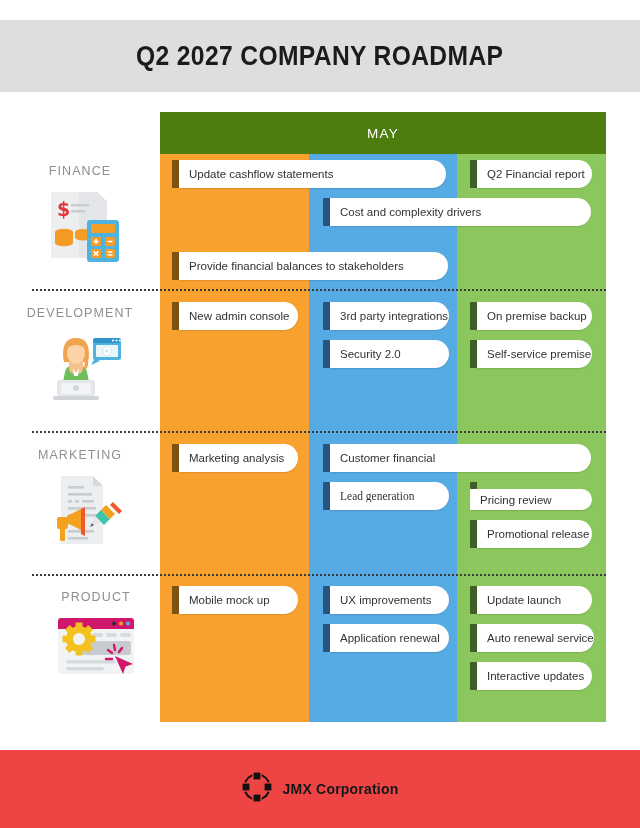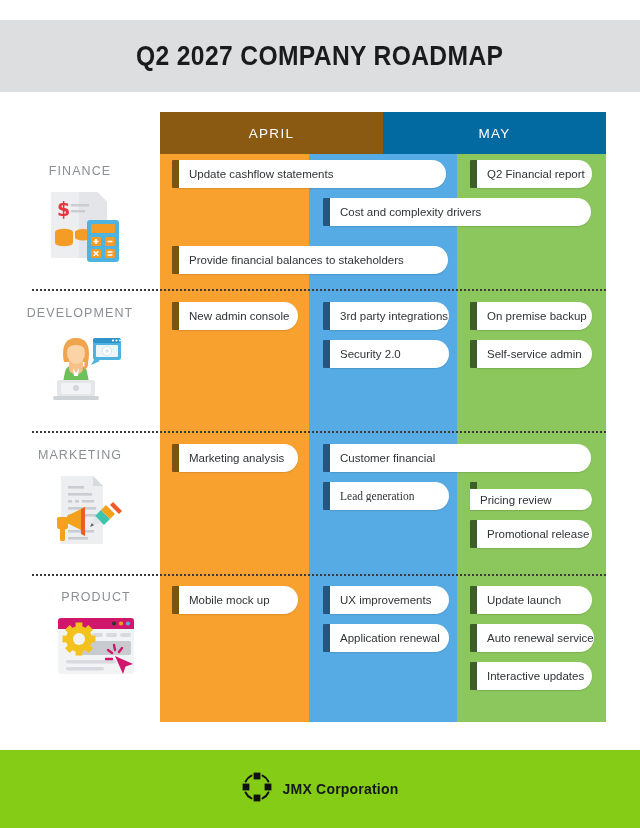--- a/index.html
+++ b/index.html
@@ -65,21 +65,21 @@
   .pill-text{
     font-size:11.5px;color:#2f3336;white-space:nowrap;overflow:hidden;
   }
   .bar-apr{background:#7d5312;}
   .bar-may{background:#255680;}
   .bar-jun{background:#3e5f27;}
 
   
   .footer-band{
     position:absolute;left:0;top:750px;width:640px;height:78px;
-    background:#84cc16;display:flex;align-items:center;justify-content:center;gap:11px;
+    background:#ef4444;display:flex;align-items:center;justify-content:center;gap:11px;
   }
   .footer-name{font-size:14px;font-weight:bold;color:#15181a;letter-spacing:.2px;}
 </style>
 </head>
 <body>
 
 <div class="page">
 
   <div class="header-band">
     <div class="header-title">Q2 2027 COMPANY ROADMAP</div>
@@ -223,43 +223,42 @@
       </div>
     </div>
 
   <div class="board">
     <div class="cols" id="cols">
         <div class="col c-apr" style="background: rgb(249, 161, 46);"></div>
         <div class="col c-may" style="background: rgb(87, 171, 228);"></div>
         <div class="col c-jun" style="background: rgb(140, 199, 94);"></div>
       </div>
     <div class="months" id="months">
-        <div class="month m-apr" style="background: rgb(138, 90, 19);">APRIL</div>
-        <div class="month m-may" style="background: #0369a1;">MAY</div>
+        <div class="month m-may" style="background: #4d7c0f;">MAY</div>
       </div>
     <div id="pills">
         <div class="pill" style="left: 12px; top: 48px; width: 274px;">
           <div class="pill-bar bar-apr" style="background: rgb(125, 83, 18);"></div>
           <div class="pill-body">
             <span class="pill-text">Update cashflow statements</span>
           </div>
         </div>
         <div class="pill" style="left: 310px; top: 48px; width: 122px;">
           <div class="pill-bar bar-jun" style="background: rgb(62, 95, 39);"></div>
           <div class="pill-body">
             <span class="pill-text">Q2 Financial report</span>
           </div>
         </div>
         <div class="pill" style="left: 163px; top: 86px; width: 268px;">
           <div class="pill-bar bar-may" style="background: rgb(37, 86, 128);"></div>
           <div class="pill-body">
             <span class="pill-text">Cost and complexity drivers</span>
           </div>
         </div>
-        <div class="pill" style="left: 12px; top: 134px; width: 276px;">
+        <div class="pill" style="left: 12px; top: 140px; width: 276px;">
           <div class="pill-bar bar-apr" style="background: rgb(125, 83, 18);"></div>
           <div class="pill-body">
             <span class="pill-text">Provide financial balances to stakeholders</span>
           </div>
         </div>
         <div class="pill" style="left: 12px; top: 190px; width: 126px;">
           <div class="pill-bar bar-apr" style="background: rgb(125, 83, 18);"></div>
           <div class="pill-body">
             <span class="pill-text">New admin console</span>
           </div>
@@ -278,21 +277,21 @@
         </div>
         <div class="pill" style="left: 163px; top: 228px; width: 126px;">
           <div class="pill-bar bar-may" style="background: rgb(37, 86, 128);"></div>
           <div class="pill-body">
             <span class="pill-text">Security 2.0</span>
           </div>
         </div>
         <div class="pill" style="left: 310px; top: 228px; width: 122px;">
           <div class="pill-bar bar-jun" style="background: rgb(62, 95, 39);"></div>
           <div class="pill-body">
-            <span class="pill-text">Self-service admin</span>
+            <span class="pill-text">Self-service premise</span>
           </div>
         </div>
         <div class="pill" style="left: 12px; top: 332px; width: 126px;">
           <div class="pill-bar bar-apr" style="background: rgb(125, 83, 18);"></div>
           <div class="pill-body">
             <span class="pill-text">Marketing analysis</span>
           </div>
         </div>
         <div class="pill" style="left: 163px; top: 332px; width: 268px;">
           <div class="pill-bar bar-may" style="background: rgb(37, 86, 128);"></div>

